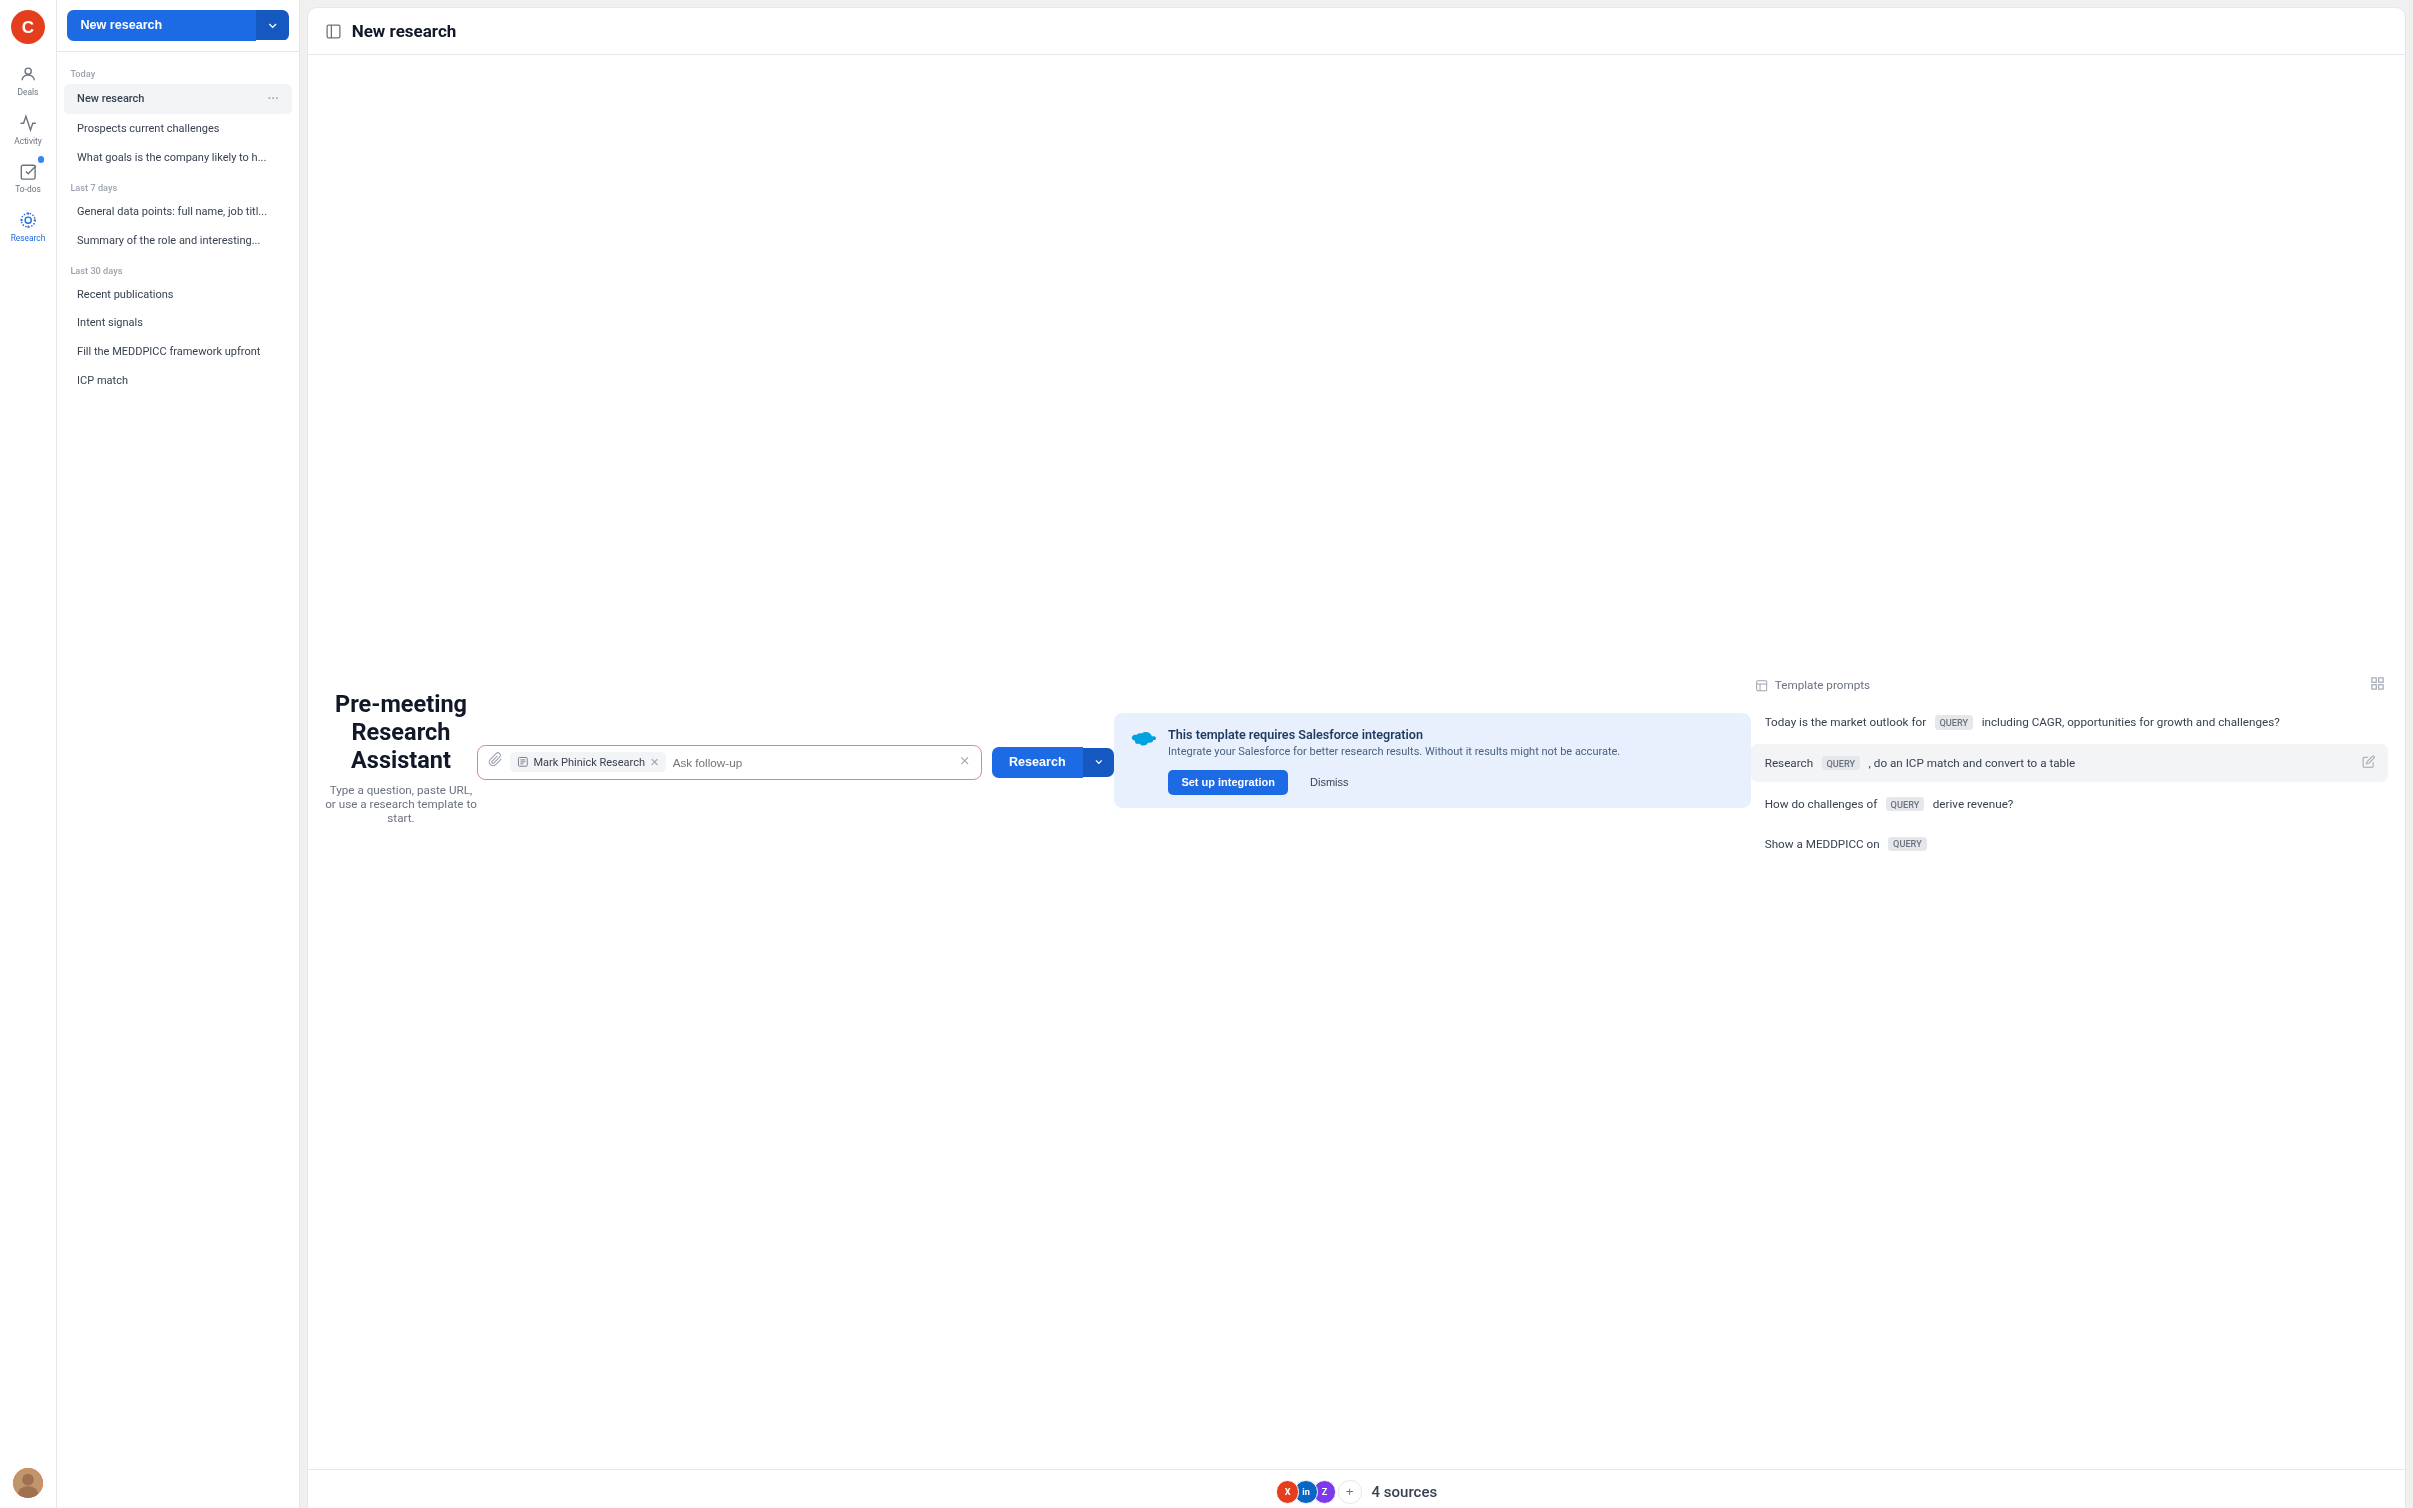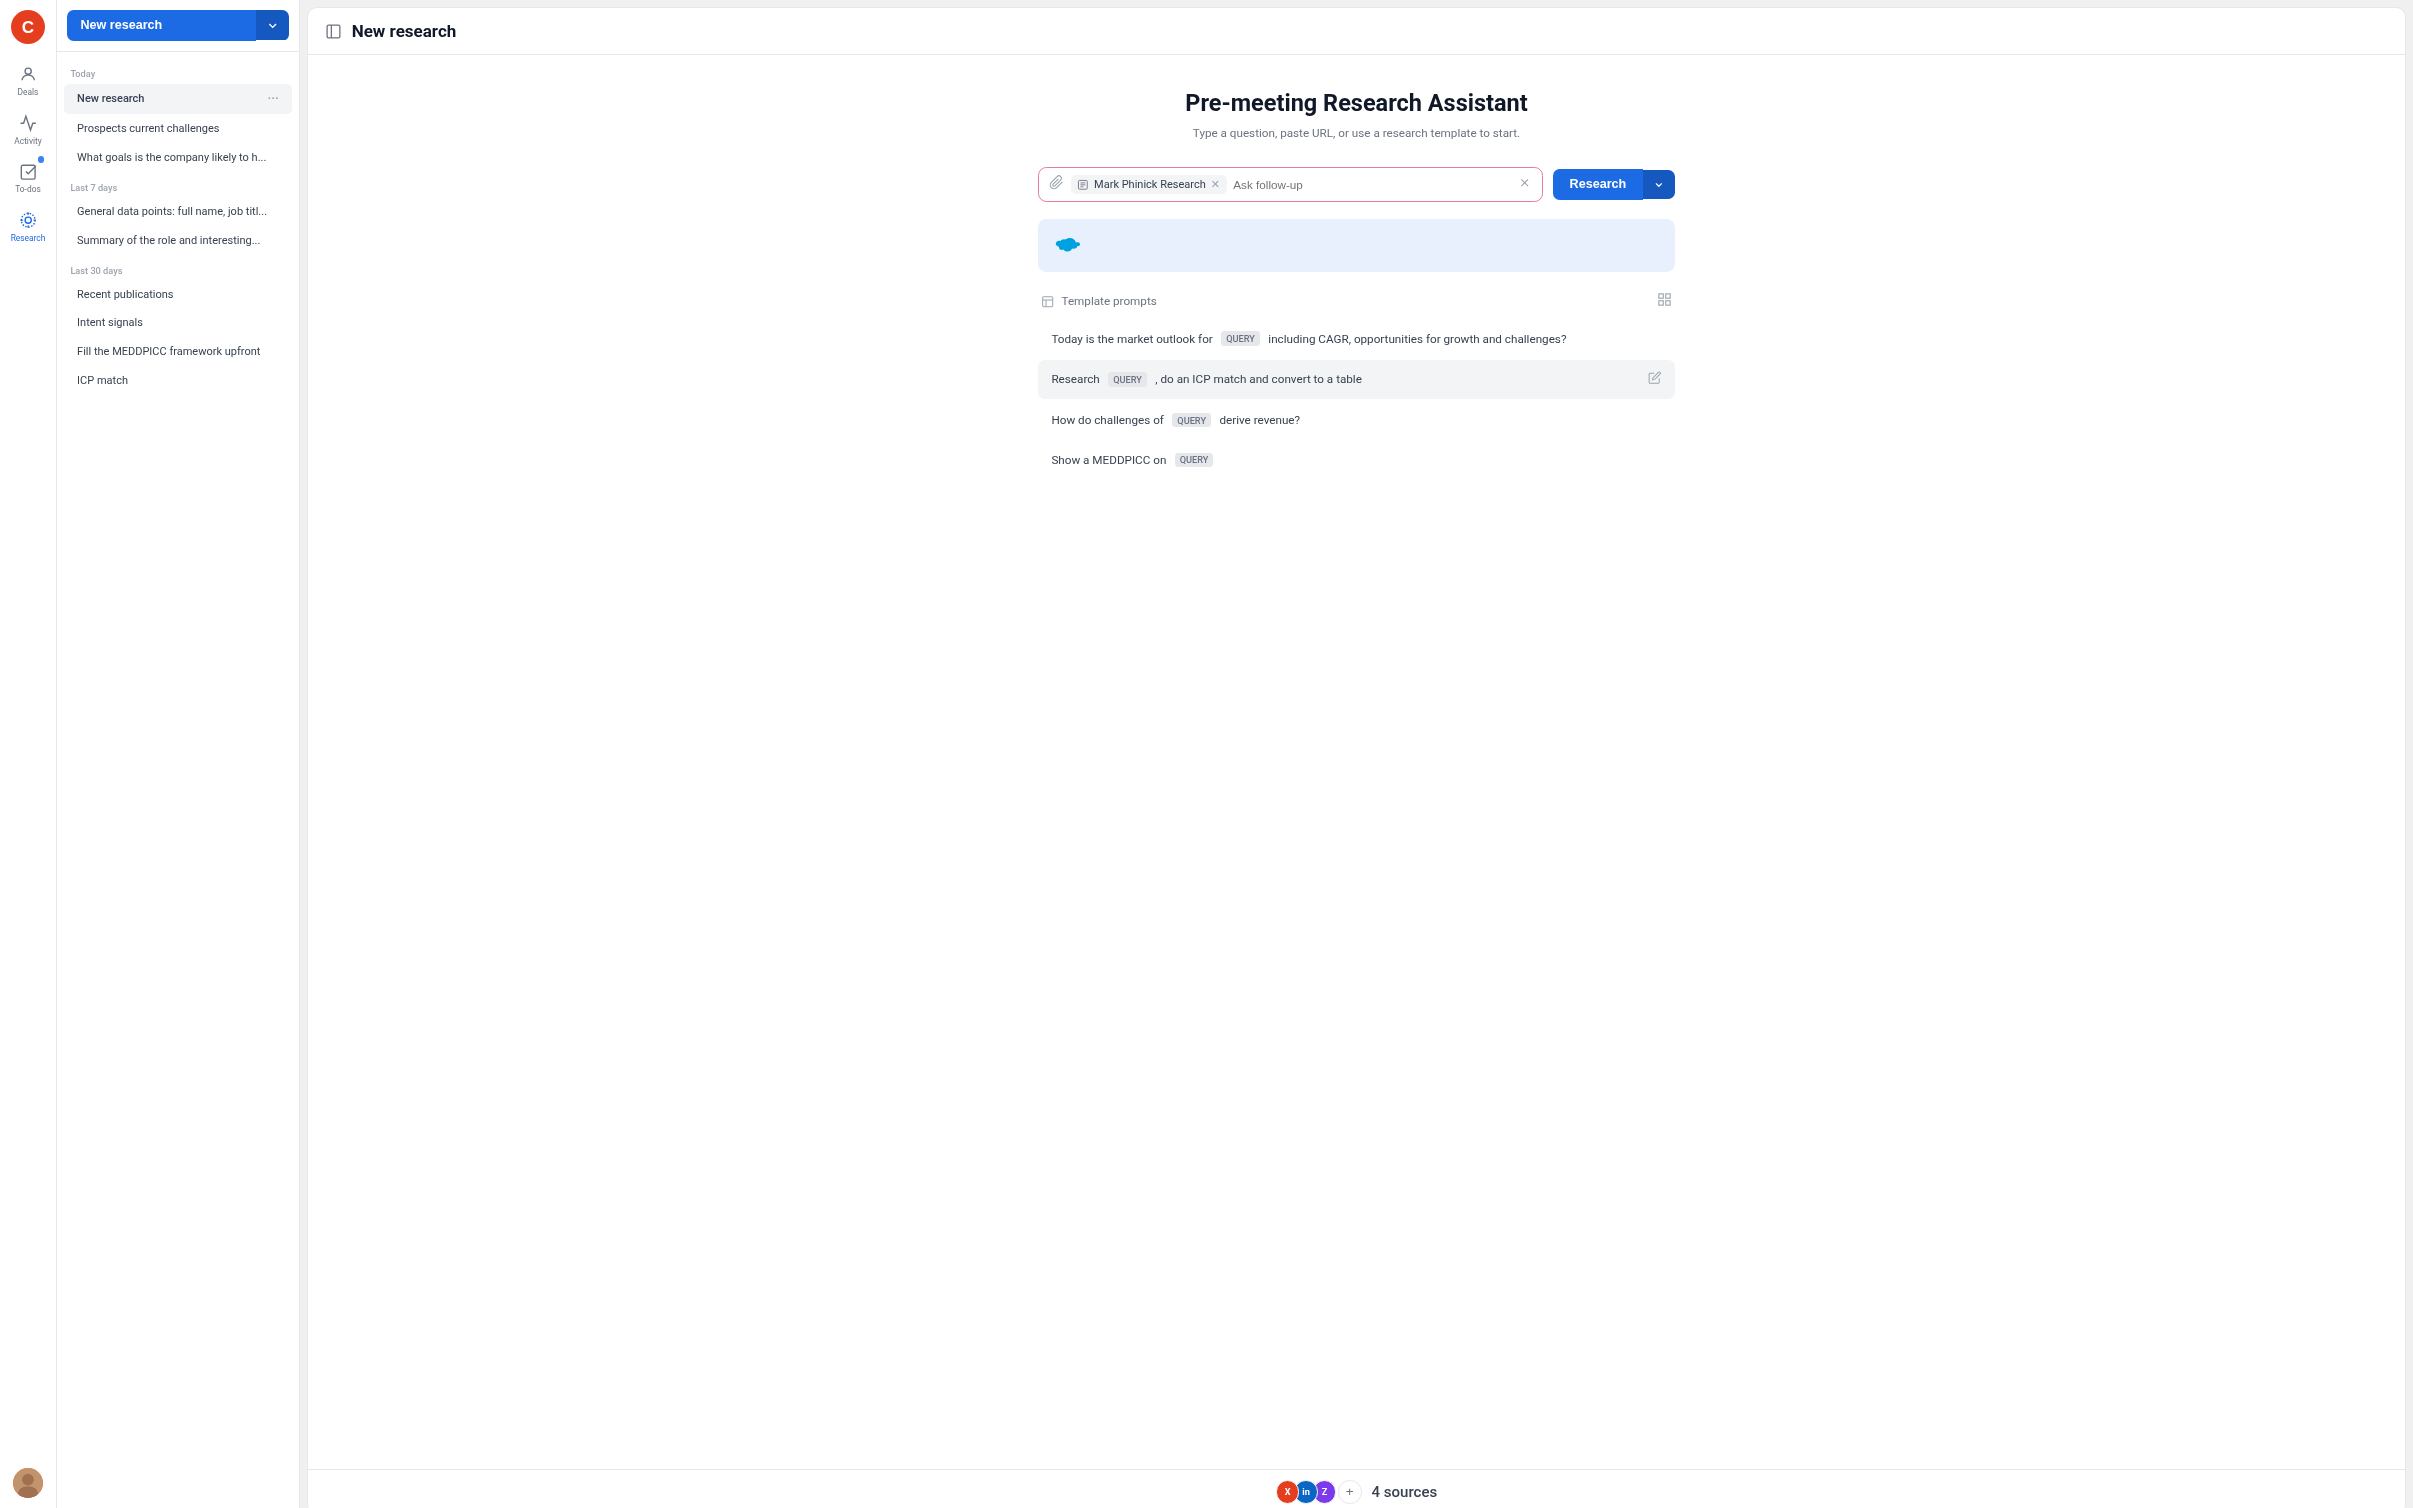--- a/index.html
+++ b/index.html
@@ -131,21 +131,21 @@
     }
     .main-title {
       font-size: 17px;
       font-weight: 700;
       color: #111827;
     }
     .main-body {
       flex: 1;
       overflow-y: auto;
       display: flex;
-      flex-direction: column;
+      flex-direction: row;
       align-items: center;
       padding: 34px 17px 17px;
     }
     .hero-section {
       text-align: center;
       margin-bottom: 27px;
     }
     .hero-title {
       font-size: 23.5px;
       font-weight: 700;
@@ -551,20 +551,28 @@
           </button>
         </div>
       </div>
     </div>
 
     <div class="sf-banner">
 
       <svg class="sf-logo" viewBox="0 0 64 44" xmlns="http://www.w3.org/2000/svg">
         <path d="M26.5 4C29.5 1.5 33.5 0 38 0c7.5 0 13.8 5 15.7 11.8C55.3 11.3 57 11 59 11c2.8 0 5 2.2 5 5s-2.2 5-5 5c-.5 0-1-.1-1.5-.2C57 24.5 53 28 48 28c-1.5 0-3-.3-4.3-.8C42.2 32 37.5 35 32 35c-4.5 0-8.5-2-11.2-5.2C19.8 30.5 18.5 31 17 31c-3.9 0-7-3.1-7-7 0-.5.1-1 .2-1.5C4.7 21.3 2 18.4 2 15c0-4.4 3.6-8 8-8 1.5 0 2.9.4 4 1.2C15.7 4.6 20.7 2 26.5 4z" fill="#00a1e0"></path>
       </svg>
+      <div class="sf-content">
+        <div class="sf-title">This template requires Salesforce integration</div>
+        <div class="sf-subtitle">Integrate your Salesforce for better research results. Without it results might not be accurate.</div>
+        <div class="sf-actions">
+          <button class="sf-setup-btn">Set up integration</button>
+          <button class="sf-dismiss-btn">Dismiss</button>
+        </div>
+      </div>
     </div>
 
     <div class="prompts-section">
       <div class="prompts-header">
         <div class="prompts-title">
           <svg width="13.4" height="13.4" viewBox="0 0 24 24" fill="none" stroke="#9ca3af" stroke-width="1.8">
             <rect x="3" y="3" width="18" height="18" rx="2"></rect>
             <line x1="3" y1="9" x2="21" y2="9"></line>
             <line x1="9" y1="21" x2="9" y2="9"></line>
           </svg>

